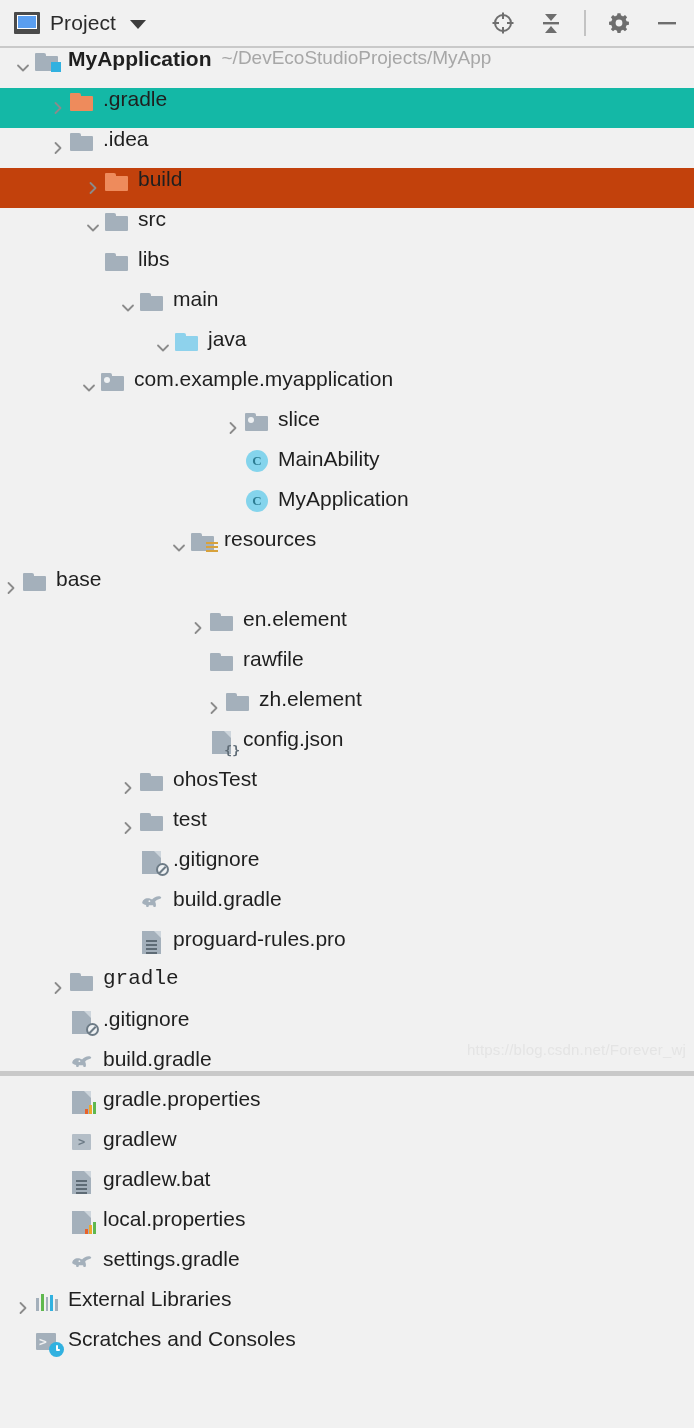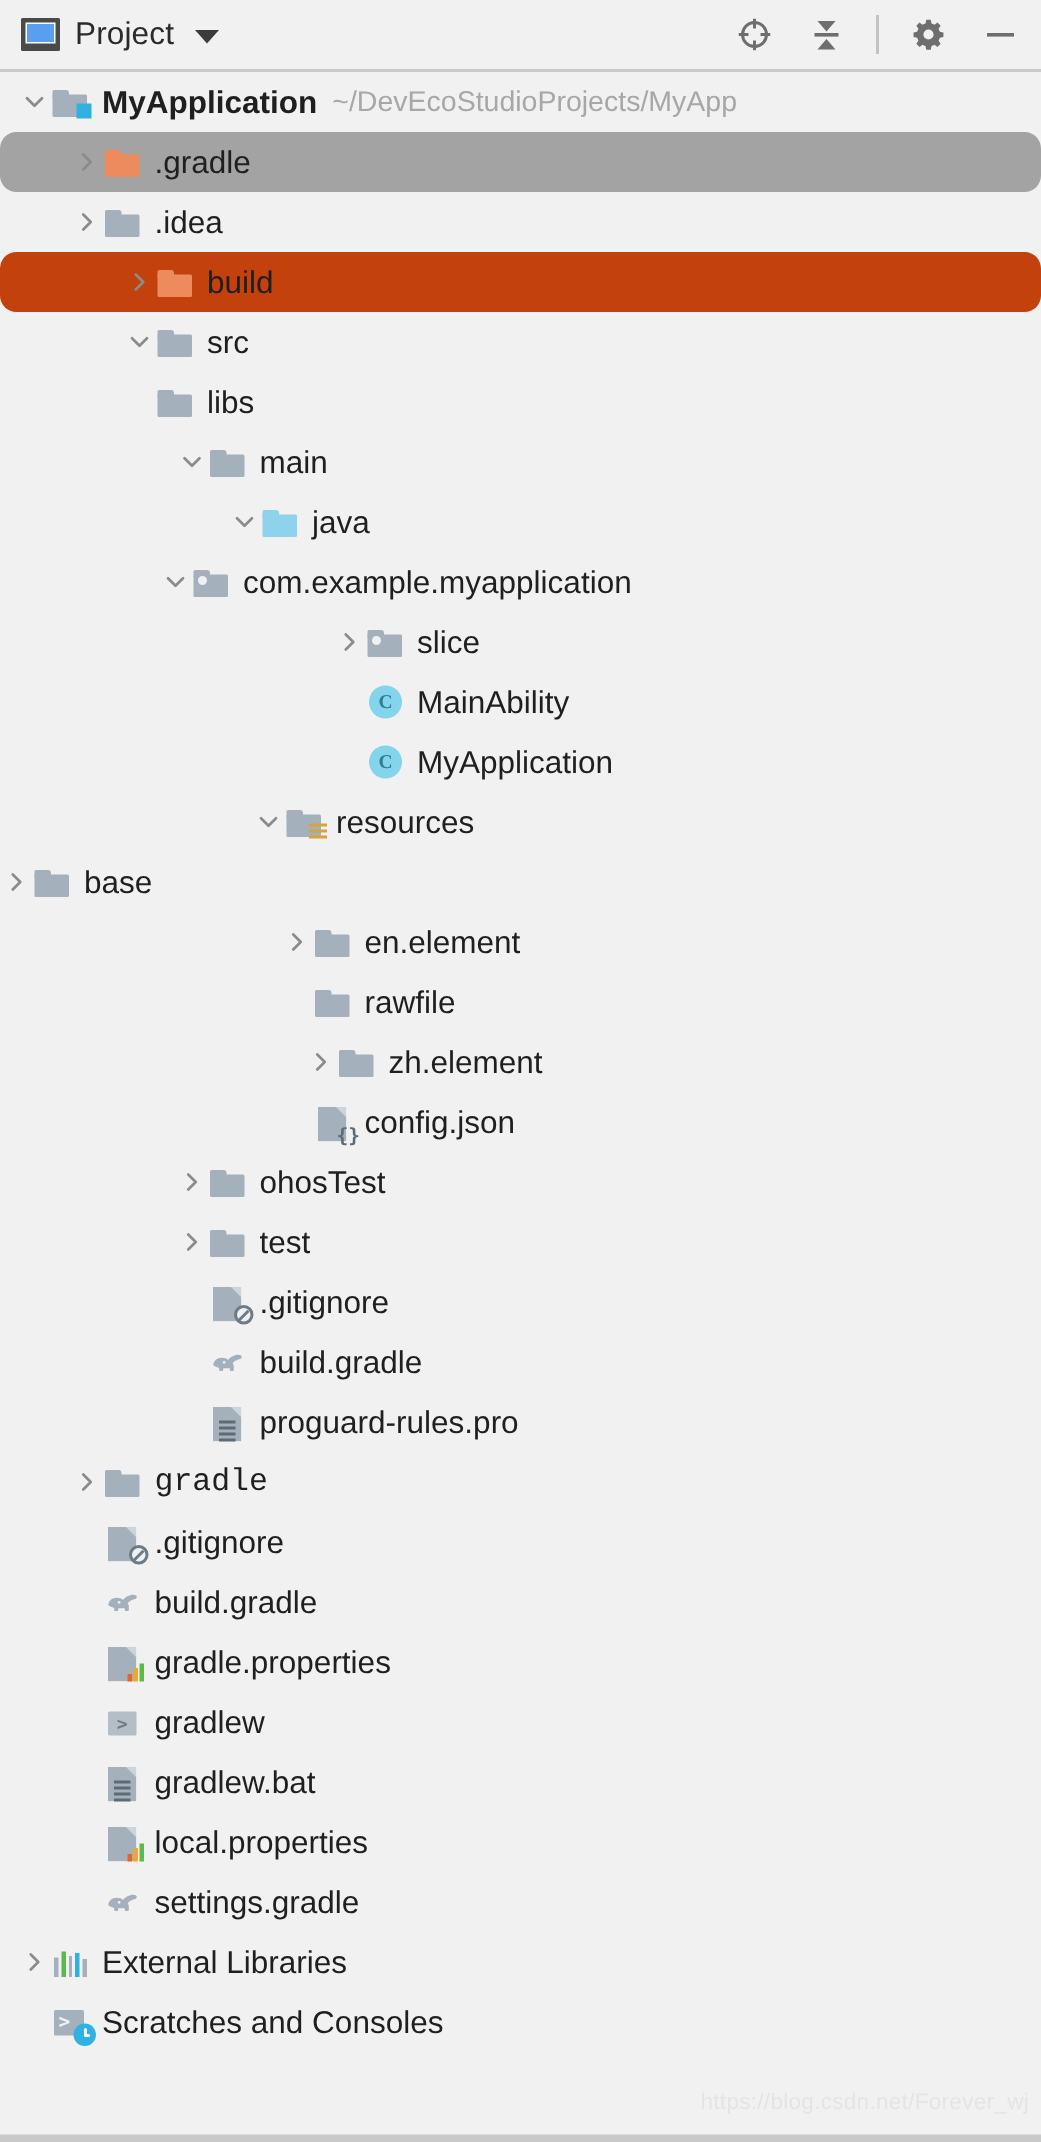--- a/index.html
+++ b/index.html
@@ -2,21 +2,21 @@
 <html><head>
 <meta charset="utf-8">
 <style>
   * { box-sizing: border-box; margin: 0; padding: 0; }
   html, body {
     width: 694px; height: 1428px;
     background: #f1f1f1;
     font-family: "Liberation Sans", "DejaVu Sans", sans-serif;
     overflow: hidden;
   }
-  #app { position: relative; width: 694px; height: 1428px; background: #f1f1f1; }
+  #app { position: relative; width: 694px; height: 1076px; background: #f1f1f1; }
 
   
   .toolbar {
     position: relative; height: 48px; width: 694px;
     background: #f1f1f1;
     display: flex; align-items: center;
     border-bottom: 2px solid #c9c9c9;
   }
   .tb-left { display: flex; align-items: center; padding-left: 14px; gap: 10px; }
   .proj-icon { width: 26px; height: 22px; position: relative; }
@@ -41,24 +41,24 @@
   .tb-right {
     margin-left: auto; display: flex; align-items: center;
     padding-right: 12px; gap: 18px;
   }
   .tb-btn { width: 30px; height: 30px; display: flex; align-items: center; justify-content: center; }
   .tb-sep { width: 2px; height: 26px; background: #c3c3c3; }
 
   
   .tree { position: relative; width: 694px; }
   .row {
-    height: 40px; display: flex; align-items: center;
-    white-space: nowrap; position: relative; border-radius: 11px;
-  }
-  .row.sel-gray { background: #a3a3a3; }
+    height: 40px; display: flex; 
+    white-space: nowrap; position: relative;
+  }
+  .row.sel-gray { background: #14b8a6; }
   .row.sel-yellow { background: #c2410c; }
   .arrow {
     width: 22px; height: 40px; flex: none;
     display: flex; align-items: center; justify-content: center;
   }
   .arrow svg { display: block; }
   .icon { width: 26px; height: 26px; flex: none; position: relative; margin-right: 8px; }
   .label { font-size: 21px; color: #1f1f1f; line-height: 1; }
   .label.bold { font-weight: bold; }
   .path {
@@ -354,21 +354,21 @@
           </svg>
         </span>
         <span class="icon">
           <span class="folder lightblue">
             <span class="tab"></span>
             <span class="body"></span>
           </span>
         </span>
         <span class="label">java</span>
       </div>
-      <div class="row" style="padding-left: 106px;">
+      <div class="row" style="padding-left: 78px;">
         <span class="arrow">
           <svg width="16" height="16" viewBox="0 0 16 16">
             <polyline points="3,5.5 8,10.5 13,5.5" fill="none" stroke="#8b8b8b" stroke-width="1.8" stroke-linecap="round" stroke-linejoin="round"></polyline>
           </svg>
         </span>
         <span class="icon">
           <span class="folder">
             <span class="tab"></span>
             <span class="body"></span>
           </span>

